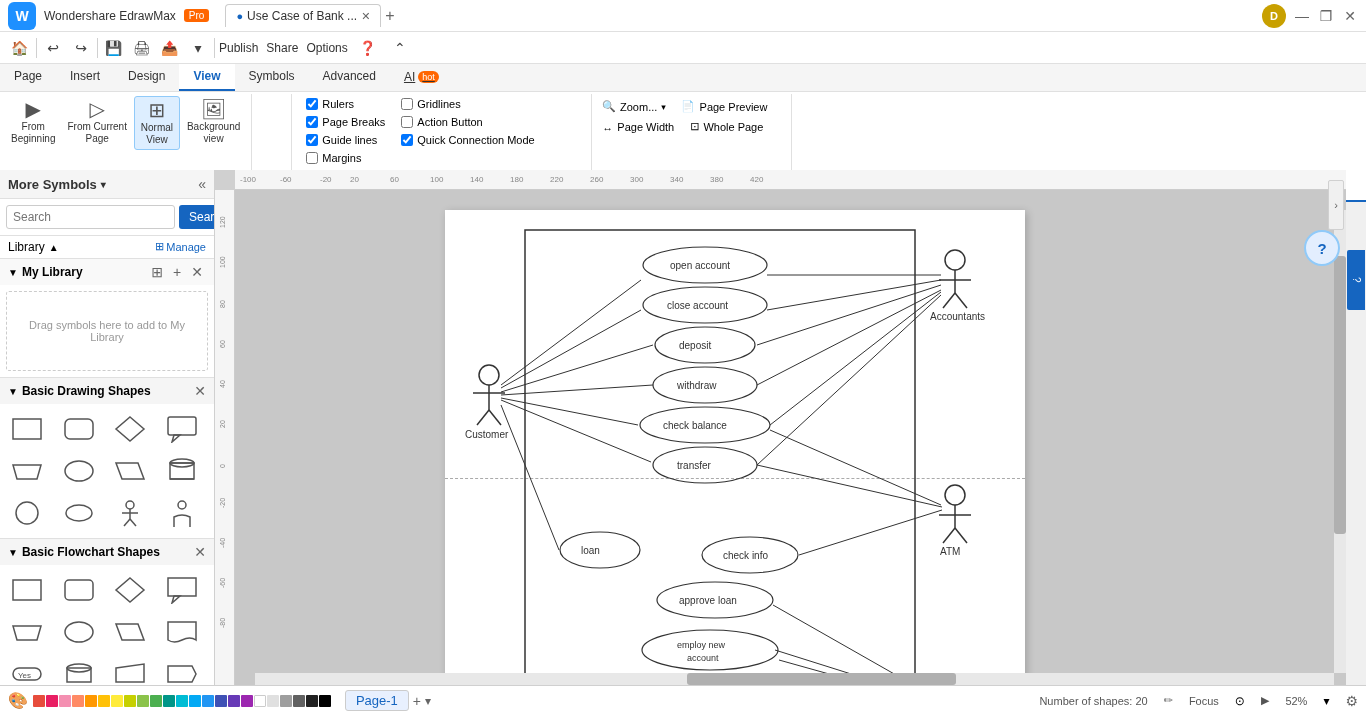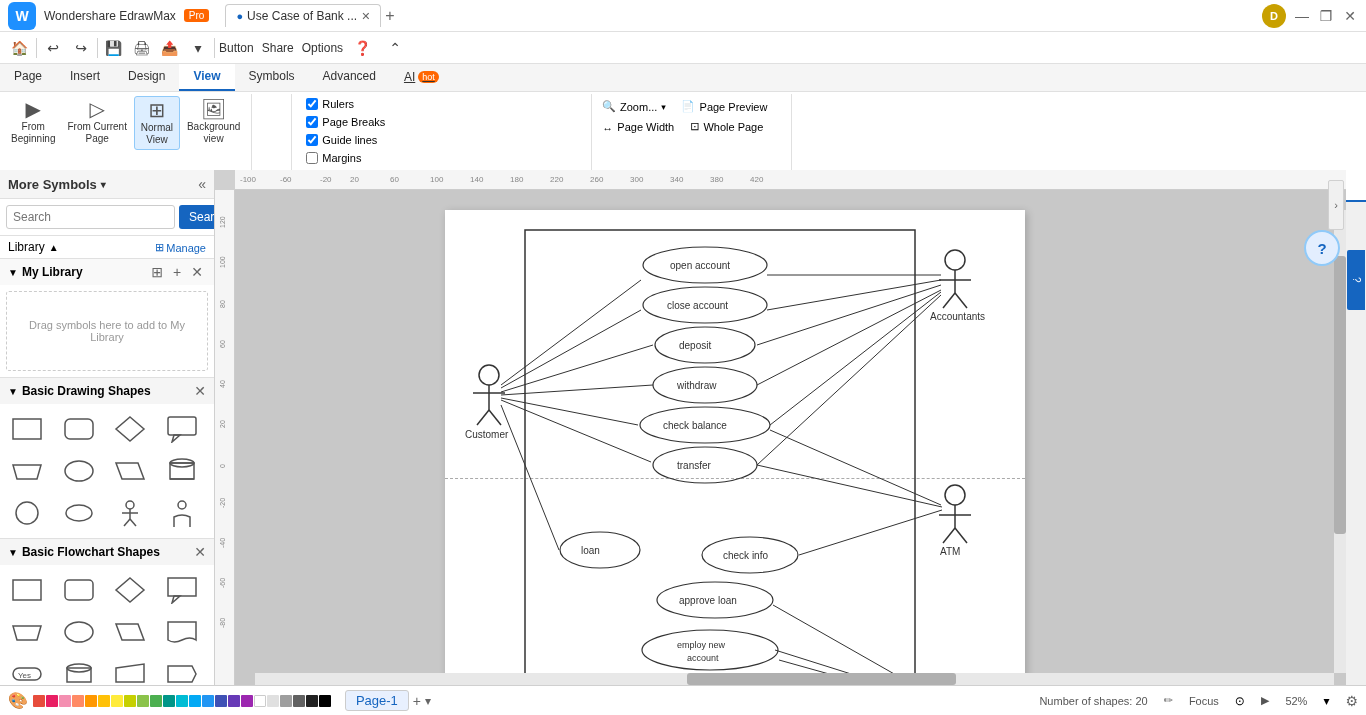--- a/index.html
+++ b/index.html
@@ -31,21 +31,21 @@
     .tool-divider { width: 1px; background: #d0d0d0; height: 20px; }
 
     
     #left-panel { position: absolute; top: 170px; left: 0; width: 215px; bottom: 30px; background: #fff; border-right: 1px solid #d0d0d0; display: flex; flex-direction: column; overflow: hidden; }
     .panel-header { display: flex; align-items: center; padding: 6px 8px; background: #f5f5f5; border-bottom: 1px solid #e0e0e0; }
     .panel-title { font-size: 13px; font-weight: bold; color: #333; flex: 1; display: flex; align-items: center; gap: 4px; }
     .panel-collapse { cursor: pointer; color: #666; font-size: 14px; }
     .search-bar { display: flex; padding: 6px; gap: 4px; border-bottom: 1px solid #e0e0e0; }
     .search-input { flex: 1; border: 1px solid #ccc; border-radius: 3px; padding: 4px 6px; font-size: 12px; outline: none; }
     .search-btn { background: #1565c0; color: white; border: none; border-radius: 3px; padding: 4px 10px; cursor: pointer; font-size: 12px; }
-    .library-row { display: flex; align-items: flex-end; padding: 4px 8px; border-bottom: 1px solid #e0e0e0; }
+    .library-row { display: flex; align-items: flex-start; padding: 4px 8px; border-bottom: 1px solid #e0e0e0; }
     .library-title { font-size: 12px; flex: 1; display: flex; align-items: center; gap: 4px; }
     .manage-link { font-size: 11px; color: #1565c0; cursor: pointer; display: flex; align-items: center; gap: 2px; }
 
     
     .my-library-section { border-bottom: 1px solid #e0e0e0; }
     .my-library-header { display: flex; align-items: center; padding: 4px 8px; background: #f9f9f9; }
     .my-library-title { font-size: 12px; font-weight: bold; flex: 1; display: flex; align-items: center; gap: 4px; }
     .my-library-actions { display: flex; gap: 4px; }
     .my-lib-btn { background: none; border: none; cursor: pointer; color: #666; font-size: 14px; padding: 1px 3px; }
     .my-library-drop { min-height: 80px; display: flex; align-items: center; justify-content: center; border: 1px dashed #ccc; margin: 6px; border-radius: 3px; color: #999; font-size: 11px; text-align: center; padding: 8px; }
@@ -134,21 +134,21 @@
   <div class="tool-divider"></div>
   <button class="tool-btn" title="Undo">↩</button>
   <button class="tool-btn" title="Redo">↪</button>
   <div class="tool-divider"></div>
   <button class="tool-btn" title="Save">💾</button>
   <button class="tool-btn" title="Print">🖨</button>
   <button class="tool-btn" title="Export">📤</button>
   <button class="tool-btn" title="More">▾</button>
   <div class="tool-divider"></div>
   <div class="menu-right">
-    <button class="publish-btn">Button</button>
+    <button class="publish-btn">Publish</button>
     <button class="share-btn">Share</button>
     <button class="options-btn">Options</button>
     <button class="tool-btn">❓</button>
     <button class="tool-btn">⌃</button>
   </div>
 </div>
 
 <div id="ribbon-container">
   <div class="ribbon-tabs">
     <div class="ribbon-tab">Page</div>
@@ -200,20 +200,31 @@
               <input type="checkbox" checked="" style=""> Rulers
             </label>
             <label class="ck">
               <input type="checkbox" checked="" style=""> Page Breaks
             </label>
             <label class="ck">
               <input type="checkbox" checked="" style=""> Guide lines
             </label>
             <label class="ck">
               <input type="checkbox" style=""> Margins
+            </label>
+          </div>
+          <div class="check-col">
+            <label class="ck">
+              <input type="checkbox" style=""> Gridlines
+            </label>
+            <label class="ck">
+              <input type="checkbox" style=""> Action Button
+            </label>
+            <label class="ck" style="white-space:nowrap;">
+              <input type="checkbox" checked="" style=""> Quick Connection Mode
             </label>
           </div>
         </div>
       </div>
       <div class="rg-label">Display
         <span style="margin-left:4px;font-size:9px;cursor:pointer;">⊞</span>
       </div>
     </div>
 
     <div class="rg" style="min-width:200px;">

